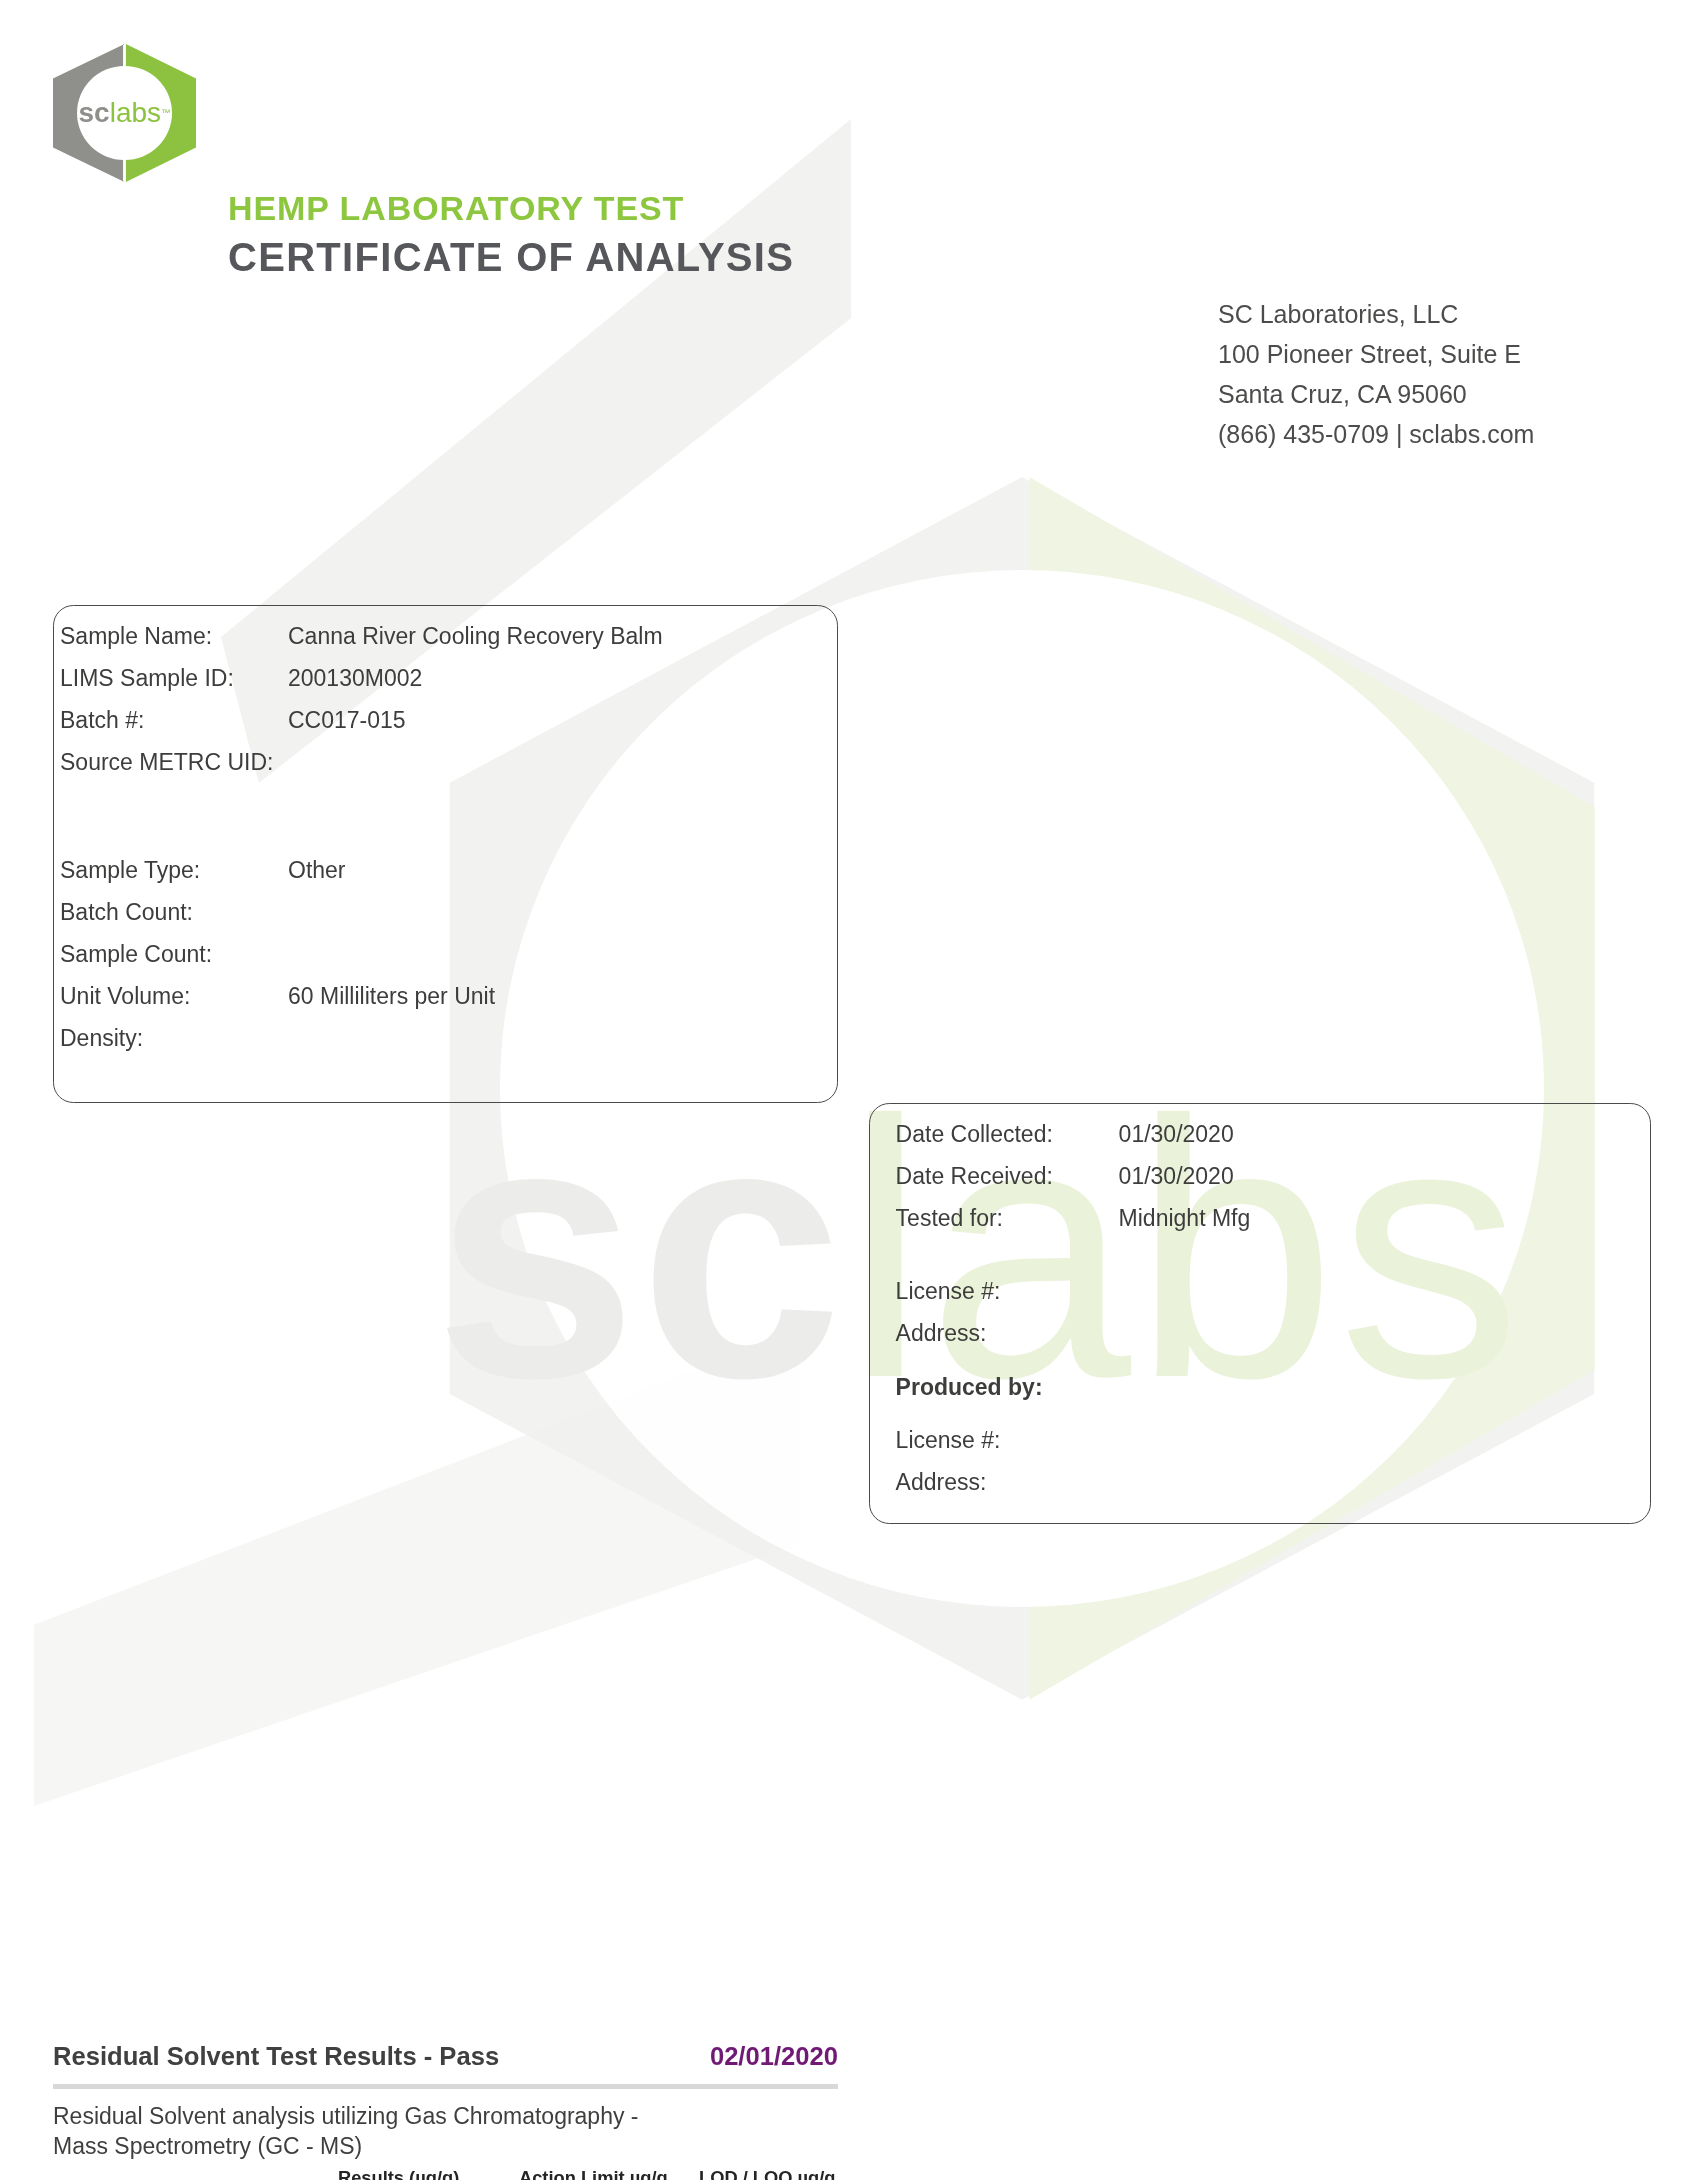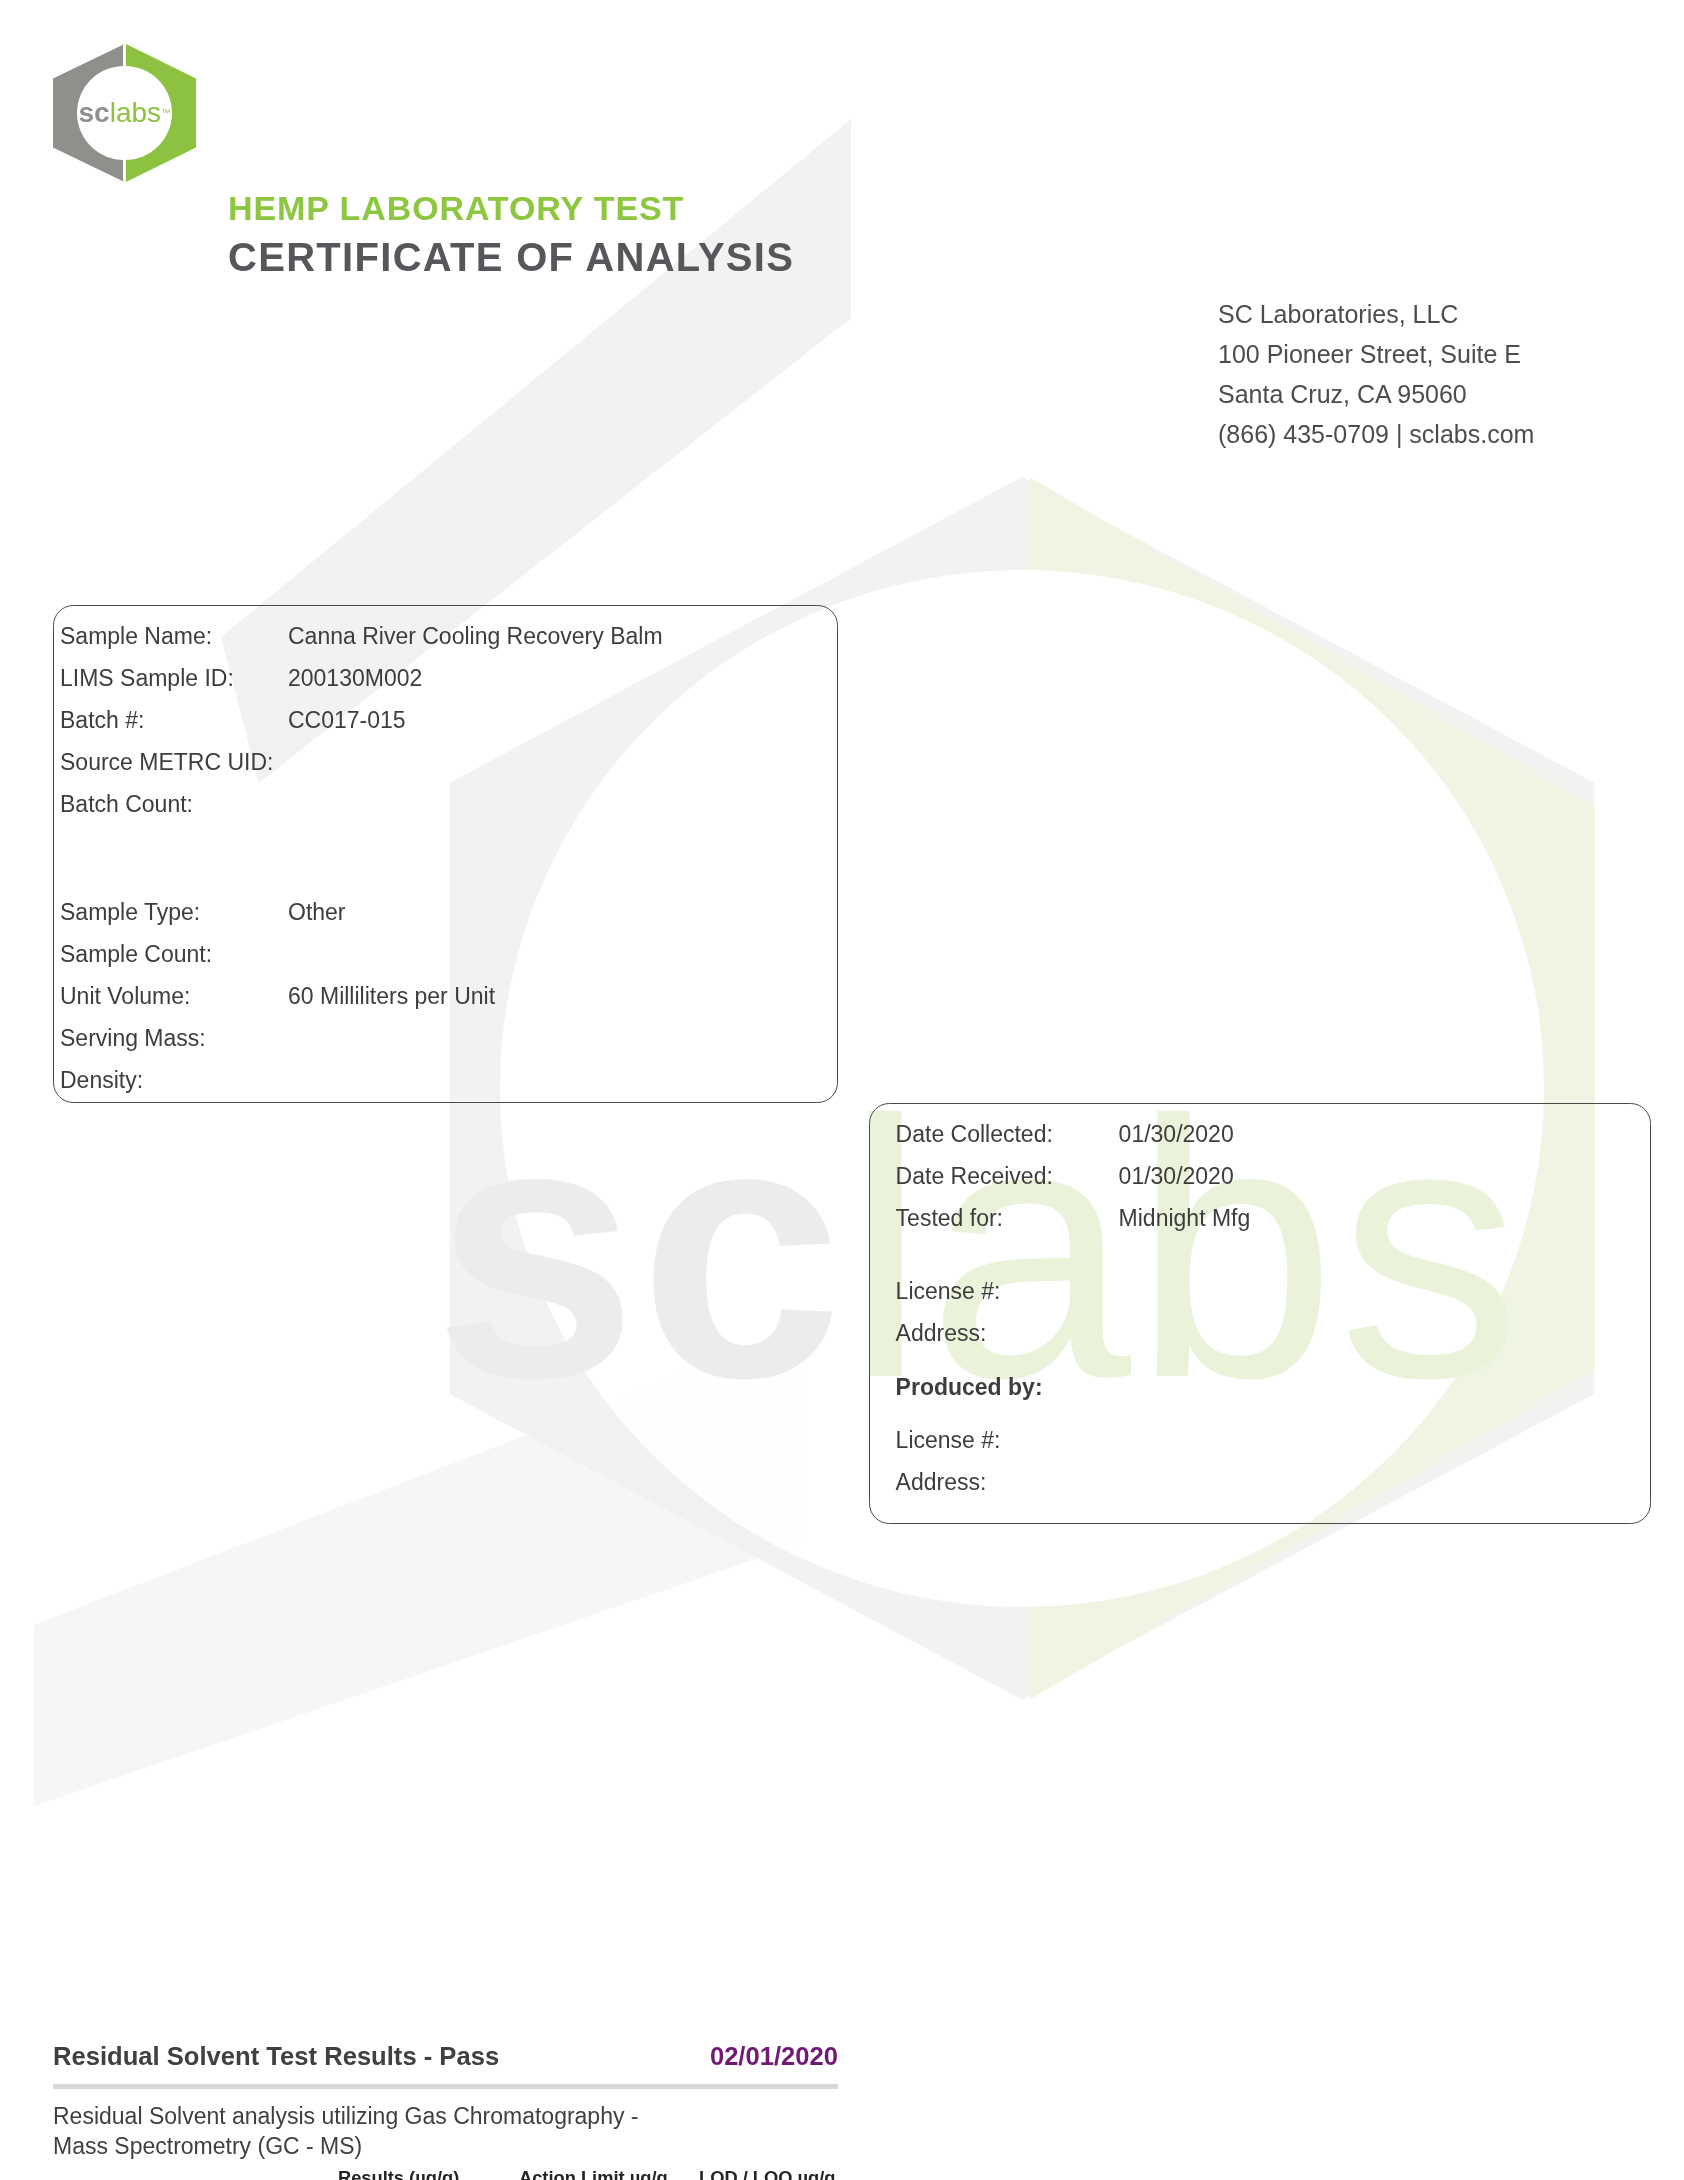--- a/index.html
+++ b/index.html
@@ -106,39 +106,35 @@
         <span>200130M002</span>
       </div>
       <div class="kv-row">
         <span>Batch #:</span>
         <span>CC017-015</span>
       </div>
       <div class="kv-row">
         <span>Source METRC UID:</span>
         <span></span>
       </div>
+      <div class="kv-row gap-xl">
+        <span>Sample Type:</span>
+        <span>Other</span>
+      </div>
       <div class="kv-row">
         <span>Batch Count:</span>
         <span></span>
-      </div>
-      <div class="kv-row gap-xl">
-        <span>Sample Type:</span>
-        <span>Other</span>
       </div>
       <div class="kv-row">
         <span>Sample Count:</span>
         <span></span>
       </div>
       <div class="kv-row">
         <span>Unit Volume:</span>
         <span>60 Milliliters per Unit</span>
-      </div>
-      <div class="kv-row">
-        <span>Serving Mass:</span>
-        <span></span>
       </div>
       <div class="kv-row">
         <span>Density:</span>
         <span></span>
       </div>
     </div>
   <div class="abs infobox box-right z" id="client-info-box">
       <div class="kv-row">
         <span>Date Collected:</span>
         <span>01/30/2020</span>

